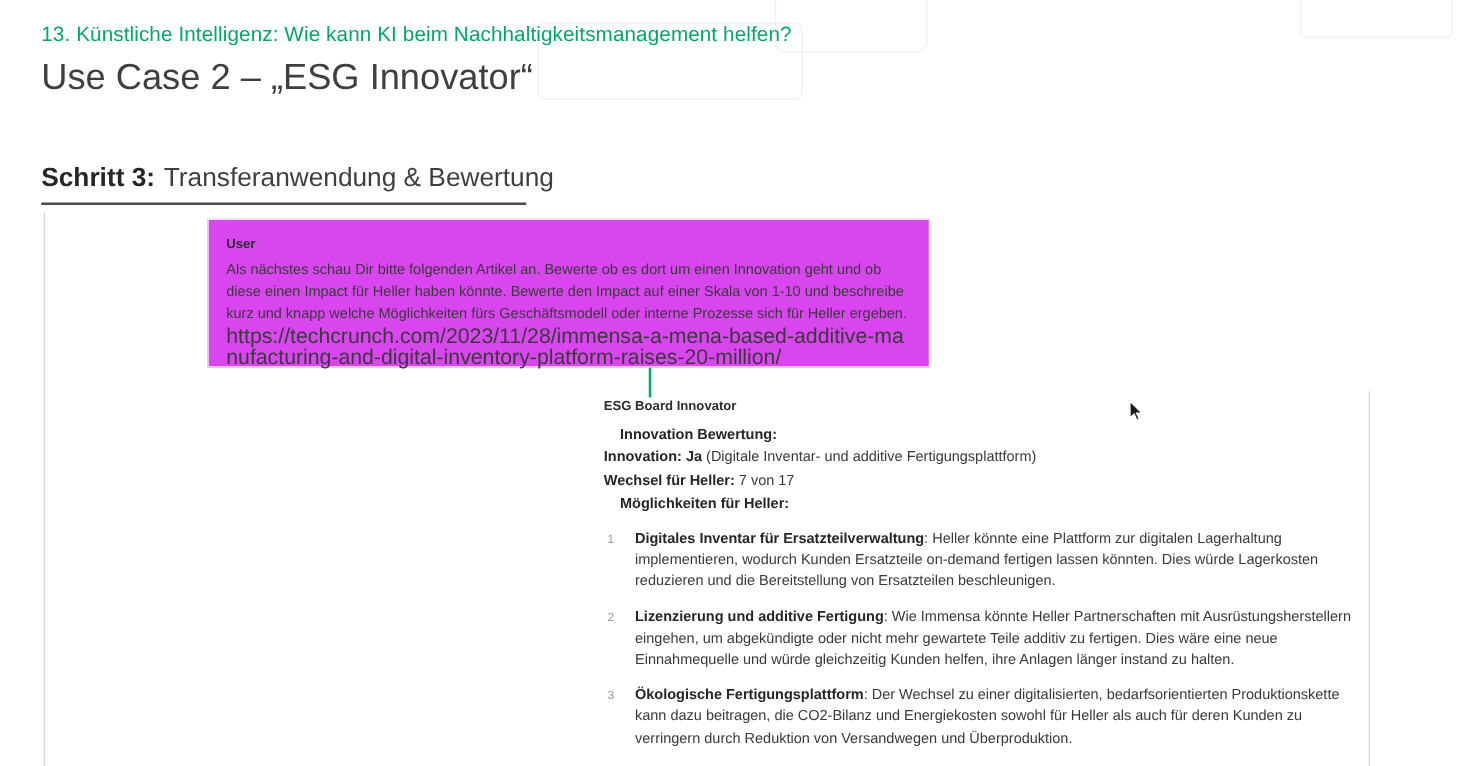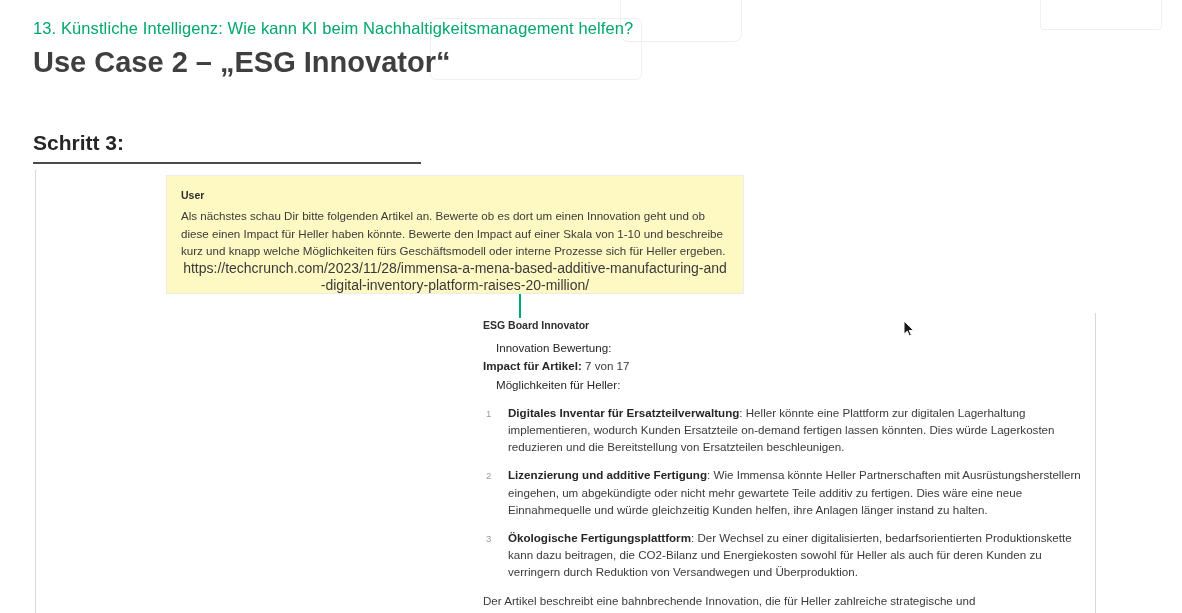--- a/index.html
+++ b/index.html
@@ -25,21 +25,21 @@
     color: #00a86b;
     letter-spacing: 0.1px;
     white-space: nowrap;
   }
   .slide-title {
     position: absolute;
     left: 33px;
     top: 46px;
     font-size: 29px;
     color: #3f3f3f;
-    font-weight: 700;
+    font-weight: 400;
     white-space: nowrap;
   }
 
   
   .wm {
     position: absolute;
     border-radius: 50%;
     border: 1px solid #f0f0f0;
     pointer-events: none;
   }
@@ -102,62 +102,61 @@
     background: #00a86b;
   }
 
   
   .prompt-card {
     position: absolute;
     left: 166px;
     top: 175px;
     width: 578px;
     height: 119px;
-    background: #fef9c3;
+    background: #d946ef;
     border: 1px solid #ececec;
     box-sizing: border-box;
     padding: 13px 14px 10px 14px;
   }
   .prompt-role {
     font-size: 10.5px;
     font-weight: 700;
     color: #2e2e2e;
     margin-bottom: 6px;
   }
   .prompt-body {
     font-size: 11.6px;
     line-height: 17.5px;
     color: #3a3a3a;
   }
   .prompt-url {
-    font-size: 14px;
+    font-size: 17px;
     line-height: 17.5px;
     color: #3a3a3a;
     word-break: break-all;
-    text-align: center;
   }
 
   
   .answer {
     position: absolute;
     left: 483px;
     top: 317px;
     width: 600px;
     font-size: 11.6px;
     line-height: 17.2px;
     color: #3a3a3a;
   }
   .answer-role {
     font-size: 10.5px;
     font-weight: 700;
     color: #2e2e2e;
     margin-bottom: 5px;
   }
   .answer-h {
-    font-weight: 400;
+    font-weight: 700;
     color: #262626;
     margin-bottom: 1px;
     padding-left: 13px;
   }
   .kv { margin-bottom: 1px; }
   .kv b { color: #262626; }
 
   .num-list {
     margin: 11px 0 0 0;
     padding: 0;
@@ -198,41 +197,46 @@
 <div class="wm wm1"></div>
 <div class="wm wm2"></div>
 <div class="wm wm3"></div>
 
 <div class="slide-eyebrow">13. Künstliche Intelligenz: Wie kann KI beim Nachhaltigkeitsmanagement helfen?</div>
 <div class="slide-title">Use Case 2 – „ESG Innovator“</div>
 
 <div class="step-wrap">
   <div class="step-line">
     <span class="step-label">Schritt 3:</span>
+    <span class="step-text">Transferanwendung &amp; Bewertung</span>
   </div>
   <div class="step-rule"></div>
 </div>
 
 <div class="vline-left"></div>
 <div class="vline-right"></div>
 <div class="connector-green"></div>
 
 <div class="prompt-card">
   <div class="prompt-role">User</div>
   <div class="prompt-body">Als nächstes schau Dir bitte folgenden Artikel an. Bewerte ob es dort um einen Innovation geht und ob diese einen Impact für Heller haben könnte. Bewerte den Impact auf einer Skala von 1-10 und beschreibe kurz und knapp welche Möglichkeiten fürs Geschäftsmodell oder interne Prozesse sich für Heller ergeben.</div>
   <div class="prompt-url">https://techcrunch.com/2023/11/28/immensa-a-mena-based-additive-manufacturing-and-digital-inventory-platform-raises-20-million/</div>
 </div>
 
 <div class="answer">
   <div class="answer-role">ESG Board Innovator</div>
   <div class="answer-h">Innovation Bewertung:</div>
 
-
   <div class="kv">
-    <b>Impact für Artikel:</b>
+    <b>Innovation:</b>
+    <b>Ja</b><span> (Digitale Inventar- und additive Fertigungsplattform)</span>
+  </div>
+
+  <div class="kv">
+    <b>Wechsel für Heller:</b>
     <span>7 von 17</span>
   </div>
 
   <div class="answer-h">Möglichkeiten für Heller:</div>
 
   <ul class="num-list">
     <li class="num-item">
       <span class="num-badge">1</span>
       <b>Digitales Inventar für Ersatzteilverwaltung</b><span>: Heller könnte eine Plattform zur digitalen Lagerhaltung implementieren, wodurch Kunden Ersatzteile on-demand fertigen lassen könnten. Dies würde Lagerkosten reduzieren und die Bereitstellung von Ersatzteilen beschleunigen.</span>
     </li>

